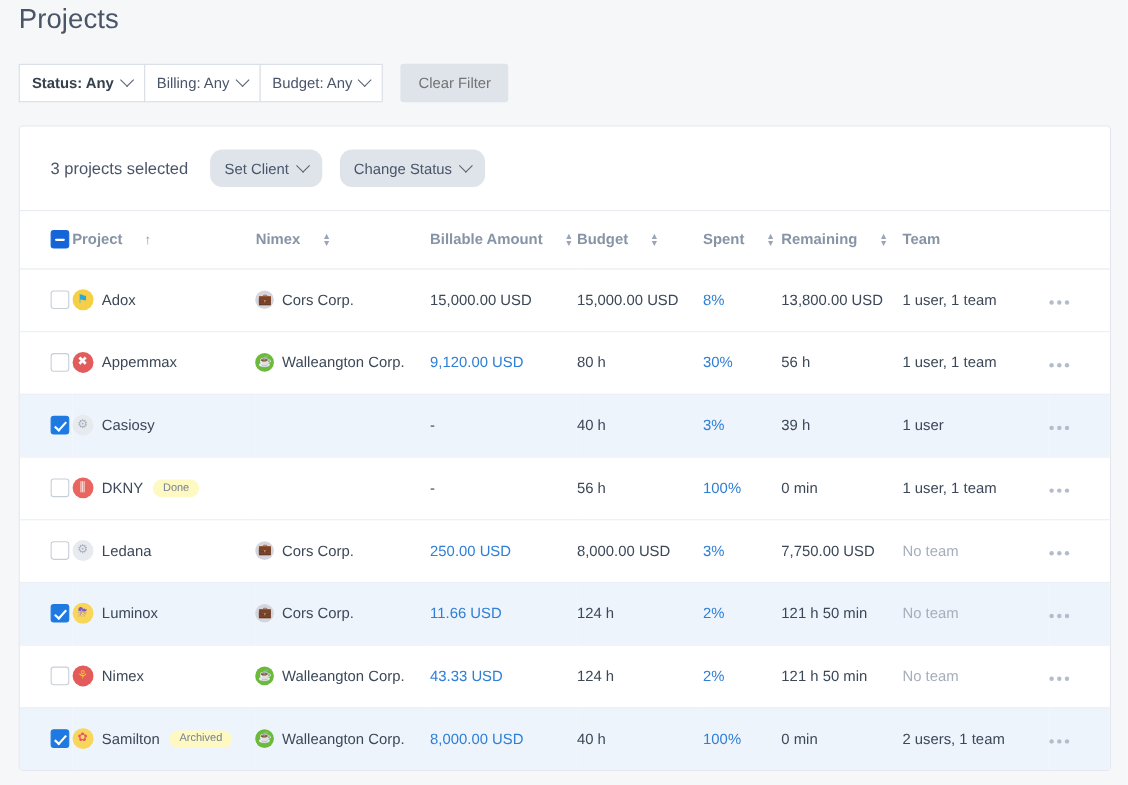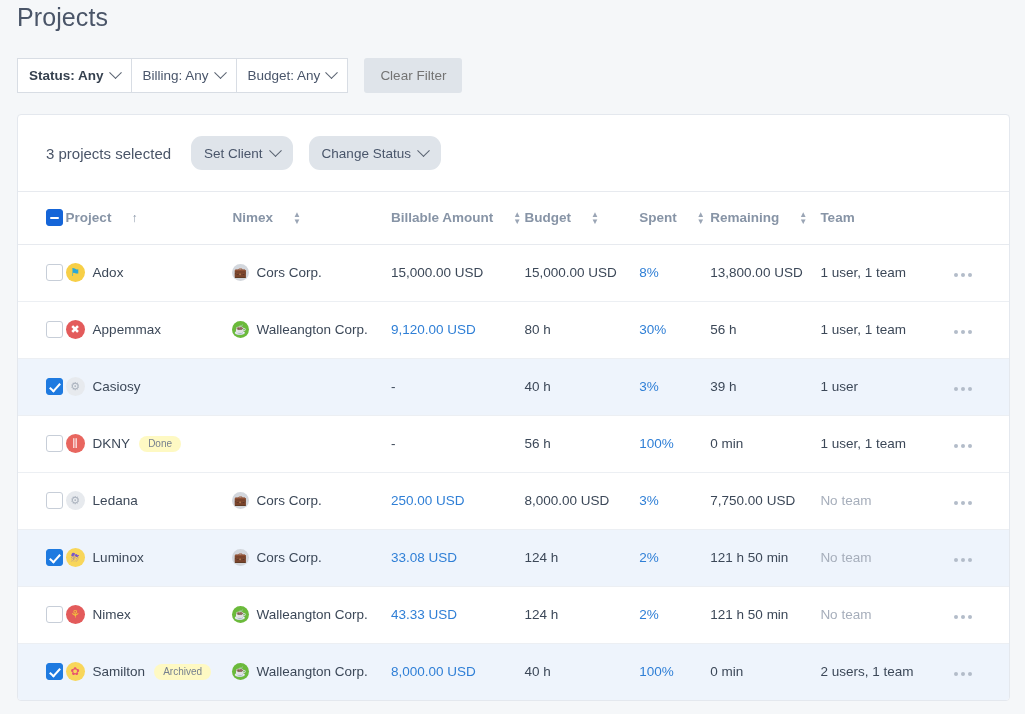--- a/index.html
+++ b/index.html
@@ -438,21 +438,21 @@
                 <span class="avatar" style="background: rgb(248, 214, 90); color: rgb(122, 87, 200);">⛈</span>
                 <span class="proj-name">Luminox</span>
               </div>
             </td>
             <td class="c-client">
               <div class="client-wrap">
                 <span class="client-ico cl-gray" style="color: rgb(255, 255, 255);">💼</span>
                 <span>Cors Corp.</span>
               </div>
             </td>
-            <td class="c-billable"><span class="link">33.08 USD</span></td>
+            <td class="c-billable"><span class="link">11.66 USD</span></td>
             <td class="c-budget">124 h</td>
             <td class="c-spent"><span class="link">2%</span></td>
             <td class="c-remaining">121 h 50 min</td>
             <td class="c-team muted">No team</td>
             <td class="c-menu"><span class="dots">
                 <i></i>
                 <i></i>
                 <i></i>
               </span></td>
           </tr>

